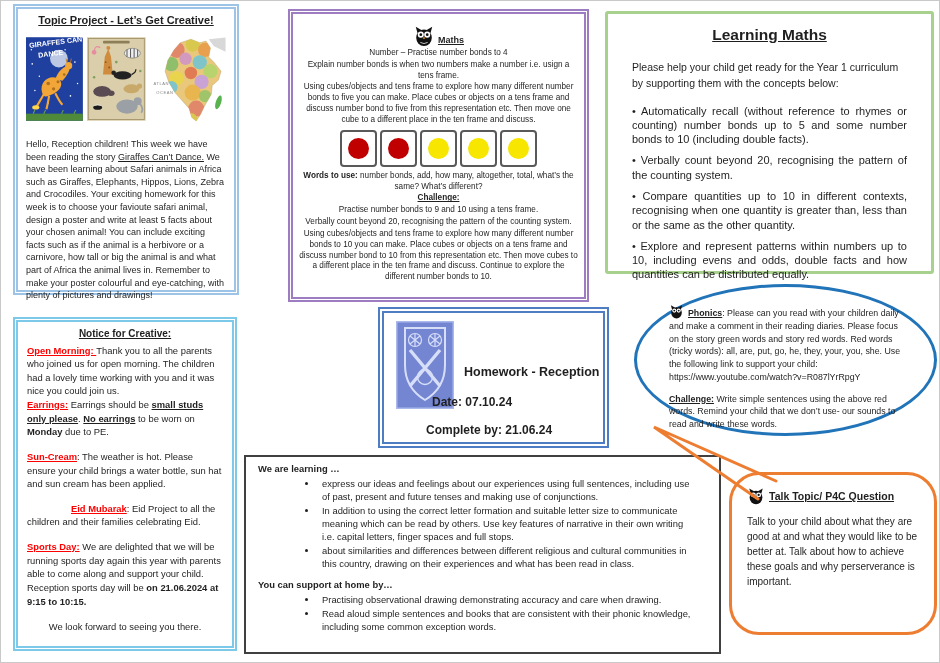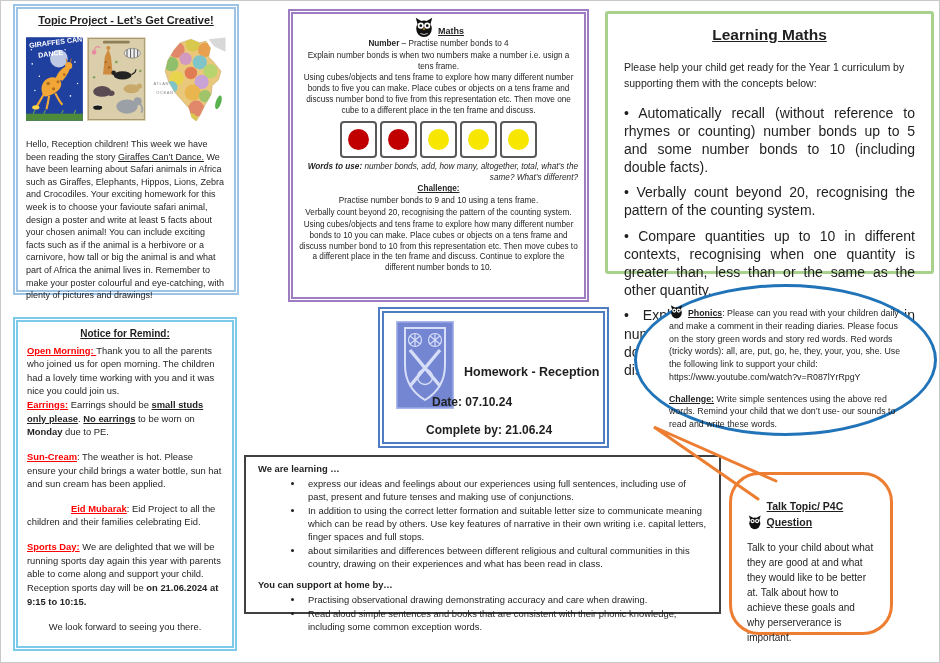--- a/index.html
+++ b/index.html
@@ -10,35 +10,35 @@
   }
   .box{position:absolute;box-sizing:border-box;background:#fff;}
 
   
   .topic{left:12px;top:3px;width:226px;height:291px;border:5px double var(--topic_border,#9dc3e6);padding:3px 8px;}
   .topic h2{font-size:11px;text-align:center;text-decoration:underline;margin:2px 0 6px;font-weight:bold;}
   .img-row{display:flex;gap:4px;justify-content:center;align-items:flex-start;}
   .topic p{font-size:9px;line-height:1.4;margin:8px 0 0;}
 
   
-  .maths{left:287px;top:8px;width:301px;height:293px;border:5px double var(--maths_border,#9e7cc1);padding:1px 6px;text-align:center;font-size:8.2px;line-height:1.32;}
+  .maths{left:287px;top:8px;width:301px;height:293px;border:5px double var(--maths_border,#9e7cc1);padding:10px 6px;text-align:center;font-size:8.2px;line-height:1.32;}
   .maths .owl-row{display:flex;justify-content:center;align-items:flex-end;gap:3px;margin-top:1px;}
   .maths .owl-row b{font-size:9px;text-decoration:underline;}
   .maths p{margin:1px 0;}
   .frame-row{display:flex;gap:3px;justify-content:center;margin:4px 0;}
   .cell{width:33px;height:33px;background:#fff;border:2px solid #595959;border-radius:4px;display:flex;align-items:center;justify-content:center;}
   .dot{width:21px;height:21px;border-radius:50%;}
-  .words{text-align:right;margin:3px 0 2px;font-style:italic;}
+  .words{text-align:center;margin:3px 0 2px;}
   .ch-title{font-weight:bold;text-decoration:underline;margin:2px 0;}
 
   
-  .lmaths{left:604px;top:10px;width:329px;height:263px;border:3px solid var(--learning_border,#a9d18e);border-radius:3px;padding:8px 16px;}
+  .lmaths{left:604px;top:10px;width:329px;height:263px;border:3px solid var(--learning_border,#a9d18e);border-radius:3px;padding:8px 24px;}
   .lmaths h2{font-size:15.5px;text-align:center;text-decoration:underline;margin:4px 0 16px;font-weight:bold;}
   .lmaths .intro{font-size:10.5px;line-height:1.5;margin:0 0 12px;}
-  .lm-bullet{font-size:14px;line-height:1.3;text-align:justify;margin-bottom:7px;}
+  .lm-bullet{font-size:11px;line-height:1.3;text-align:justify;margin-bottom:7px;}
   .lm-bullet::before{content:"\2022  ";}
 
   
   .phonics{left:633px;top:283px;width:303px;height:152px;border:3px solid var(--phonics_border,#2274b9);border-radius:50%;padding:17px 30px 0 32px;font-size:8.8px;line-height:1.45;z-index:1;}
   .phonics .ch{margin-top:9px;}
   .phonics .owl-inline{vertical-align:-3px;margin-right:4px;}
 
   
   .notice{left:12px;top:316px;width:224px;height:334px;border:5px double var(--notice_border,#7cc9ea);padding:4px 9px;font-size:9.4px;line-height:1.45;}
   .notice h2{font-size:10px;text-align:center;text-decoration:underline;margin:1px 0 2px;font-weight:bold;}
@@ -48,28 +48,28 @@
 
   
   .hw{left:377px;top:306px;width:231px;height:141px;border:2px solid var(--homework_border,#4e7dc4);padding:2px;z-index:2;}
   .hw-inner{border:2px solid var(--homework_border,#4e7dc4);height:100%;box-sizing:border-box;position:relative;}
   .hw-title{position:absolute;left:80px;top:52px;font-weight:bold;font-size:12.5px;}
   .hw-date{position:absolute;left:48px;top:82px;font-weight:bold;font-size:12px;}
   .hw-complete{position:absolute;left:42px;top:110px;font-weight:bold;font-size:12px;}
   .hw-logo{position:absolute;left:12px;top:8px;}
 
   
-  .wal{left:243px;top:454px;width:477px;height:159px;border:2px solid var(--wal_border,#404040);padding:6px 12px;font-size:9.4px;line-height:1.38;z-index:2;}
+  .wal{left:243px;top:454px;width:477px;height:199px;border:2px solid var(--wal_border,#404040);padding:6px 12px;font-size:9.4px;line-height:1.38;z-index:2;}
   .wal .head{font-weight:bold;margin:0;}
-  .wal ul{margin:2px 0 0;padding-left:46px;}
+  .wal ul{margin:2px 14px 0;padding-left:46px;}
   .wal li{padding-left:4px;margin:0 0 1px;}
   .wal .head2{font-weight:bold;margin:8px 0 0;}
 
   
-  .talk{left:728px;top:471px;width:164px;height:163px;border:3px solid var(--talk_border,#ed7d31);border-radius:30px;padding:24px 15px;font-size:10px;line-height:1.5;z-index:3;}
+  .talk{left:728px;top:471px;width:208px;height:163px;border:3px solid var(--talk_border,#ed7d31);border-radius:30px;padding:12px 15px;font-size:10px;line-height:1.5;z-index:3;}
   .talk .title-row{display:flex;align-items:flex-end;gap:4px;}
   .talk .title-row b{font-size:10.5px;text-decoration:underline;}
   .talk p{margin:9px 0 0;}
 
   .tail{position:absolute;left:645px;top:418px;z-index:4;}
 </style>
 </head>
 <body>
 
 <div class="page">
@@ -177,21 +177,21 @@
         <ellipse cx="12" cy="14" rx="8.5" ry="9" fill="#111"></ellipse>
         <circle cx="8.5" cy="10.5" r="3.3" fill="#fff"></circle>
           <circle cx="15.5" cy="10.5" r="3.3" fill="#fff"></circle>
         <circle cx="8.5" cy="10.5" r="1.5" fill="#111"></circle>
           <circle cx="15.5" cy="10.5" r="1.5" fill="#111"></circle>
         <path d="M12,12.5 L10.6,15 L13.4,15 Z" fill="#d99a2b"></path>
         <path d="M8,19 q4,2.5 8,0" stroke="#fff" stroke-width="0.8" fill="none"></path>
       </svg>
       <b>Maths</b>
     </div>
-    <p><span style="font-weight: bold;">Number</span><span> – Practise number bonds to 4</span></p>
+    <p><span style="font-weight: normal;">Number</span><span> – Practise number bonds to 4</span></p>
     <p>Explain number bonds is when two numbers make a number i.e. usign a tens frame.</p>
     <p>Using cubes/objects and tens frame to explore how many different number bonds to five you can make. Place cubes or objects on a tens frame and discuss number bond to five from this representation etc. Then move one cube to a different place in the ten frame and discuss.</p>
     <div class="frame-row">
       <span class="cell">
           <span class="dot" style="background: rgb(192, 0, 0);"></span>
         </span>
       <span class="cell">
           <span class="dot" style="background: rgb(192, 0, 0);"></span>
         </span>
       <span class="cell">
@@ -226,21 +226,21 @@
       <ellipse cx="12" cy="14" rx="8.5" ry="9" fill="#111"></ellipse>
       <circle cx="8.5" cy="10.5" r="3.3" fill="#fff"></circle>
         <circle cx="15.5" cy="10.5" r="3.3" fill="#fff"></circle>
       <circle cx="8.5" cy="10.5" r="1.5" fill="#111"></circle>
         <circle cx="15.5" cy="10.5" r="1.5" fill="#111"></circle>
     </svg><span><span style="font-weight: bold; text-decoration: underline;">Phonics</span><span>:  Please can you read with your children daily and make a comment in their reading diaries. Please focus on the story green words and story red words. Red words (tricky words): all, are, put, go, he, they, your, you, she. Use the following link to support your child: </span></span><span>https://www.youtube.com/watch?v=R087lYrRpgY</span>
     <div class="ch"><span style="font-weight: bold; text-decoration: underline;">Challenge:</span><span> Write simple sentences using the above red words. Remind your child that we don’t use- our sounds to read and write these words.</span></div>
   </section>
 
   <section class="box notice">
-    <h2>Notice for Remind:</h2>
+    <h2>Notice for Creative:</h2>
     <p><span style="font-weight: bold; text-decoration: underline; color: rgb(255, 0, 0);">Open Morning: </span><span>Thank you to all the parents who joined us for open morning. The children had a lovely time working with you and it was nice you could join us.</span></p>
     <p><span style="font-weight: bold; text-decoration: underline; color: rgb(255, 0, 0);">Earrings:</span><span> Earrings should be </span><span style="font-weight: bold; text-decoration: underline;">small studs only please</span><span>. </span><span style="font-weight: bold; text-decoration: underline;">No earrings</span><span> to be worn on </span><span style="font-weight: bold;">Monday</span><span> due to PE.</span></p>
     <p class="gap"><span style="font-weight: bold; text-decoration: underline; color: rgb(255, 0, 0);">Sun-Cream</span><span>: The weather is hot. Please ensure your child brings a water bottle, sun hat and sun cream has been applied.</span></p>
     <p class="gap"><span style="font-weight: bold; text-decoration: underline; color: rgb(255, 0, 0); padding-left: 44px;">Eid Mubarak</span><span>: Eid Project to all the children and their families celebrating Eid.</span></p>
     <p class="gap"><span style="font-weight: bold; text-decoration: underline; color: rgb(255, 0, 0);">Sports Day:</span><span> We are delighted that we will be running sports day again this year with parents able to come along and support your child. Reception sports day will be </span><span style="font-weight: bold;">on 21.06.2024 at 9:15 to 10:15.</span></p>
     <p class="closing">We look forward to seeing you there.</p>
   </section>
 
   <section class="box hw">
     <div class="hw-inner">

